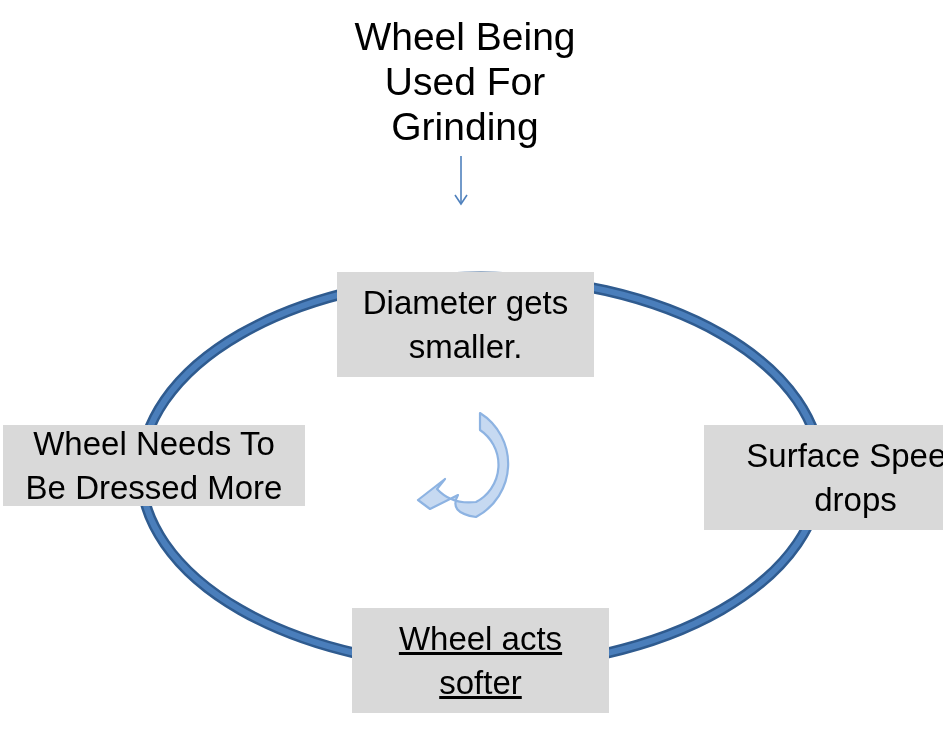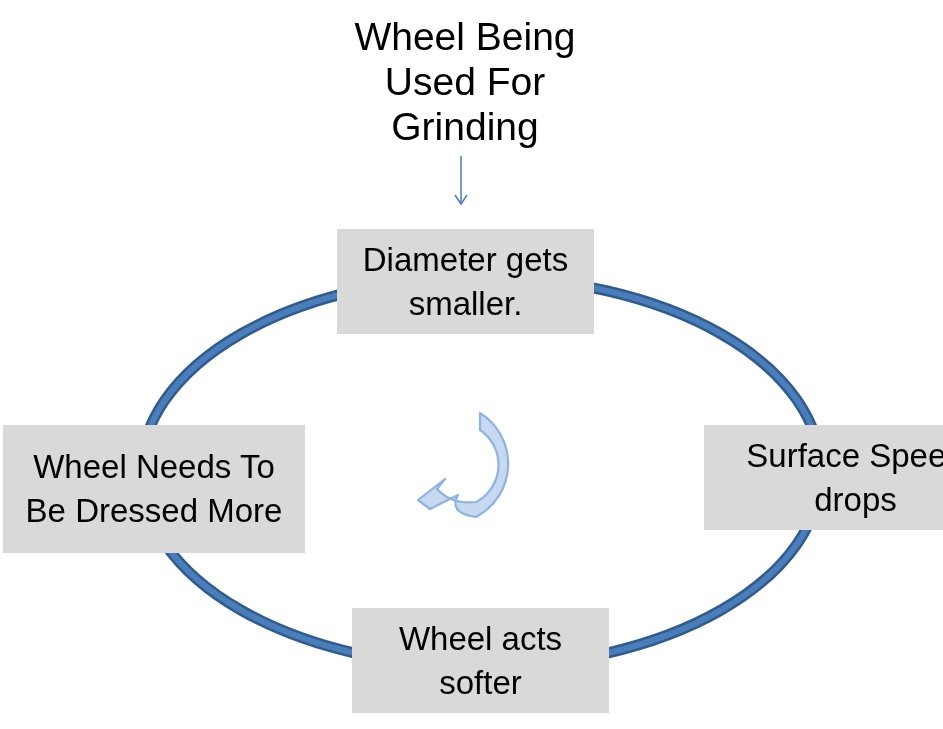--- a/index.html
+++ b/index.html
@@ -12,22 +12,22 @@
       white-space: pre-line;
     }
     .box {
       position: absolute; background: #d9d9d9; color: #000;
       display: flex; align-items: center; justify-content: center;
       text-align: center; font-size: 33px; line-height: 44px;
       white-space: pre-line; box-sizing: border-box;
     }
     #box-top    { left: 337px; top: 229px; width: 257px; height: 105px; }
     #box-right  { left: 704px; top: 425px; width: 303px; height: 105px; }
-    #box-bottom { left: 352px; top: 608px; width: 257px; height: 105px; }
-    #box-left   { left: 3px;   top: 425px; width: 302px; height: 128px; }
+    #box-bottom { left: 352px; top: 608px; width: 257px; height: 105px; text-decoration: underline; }
+    #box-left   { left: 3px;   top: 425px; width: 302px; height: 81px; }
   </style>
 </head>
 <body>
 
 <svg id="diagram" width="943" height="729" viewBox="0 0 943 729">
 
   <ellipse cx="481" cy="472" rx="340" ry="195" fill="none" stroke-width="11" stroke="#2f5b8f"></ellipse>
   <ellipse cx="481" cy="472" rx="340" ry="195" fill="none" stroke-width="6" stroke="#4a7ebb"></ellipse>
 
   <g>
@@ -44,21 +44,21 @@
            L 437 489
            Q 452 505 476 502
            A 42 42 0 0 0 480 430
            Z" fill="#c6d9f1" stroke="#8db3e2"></path>
 </svg>
 
 <div class="title">Wheel Being
 Used For
 Grinding</div>
 
-<div class="box" id="box-top" style="background: rgb(217, 217, 217);">
+<div class="box" id="box-top" style="background: rgb(217, 217, 217); margin-top: 43px;">
   <span>Diameter gets
 smaller.</span>
 </div>
 <div class="box" id="box-right" style="background: rgb(217, 217, 217);">
   <span>Surface Speed
 drops</span>
 </div>
 <div class="box" id="box-bottom" style="background: rgb(217, 217, 217);">
   <span>Wheel acts
 softer</span>

